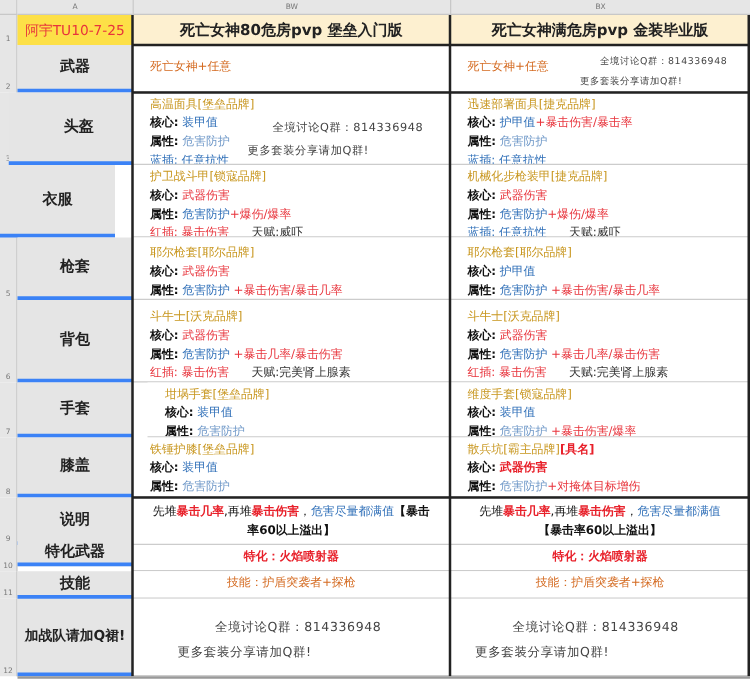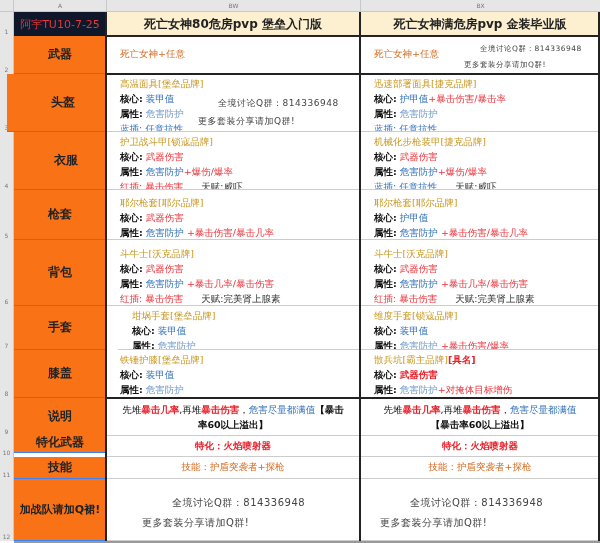--- a/index.html
+++ b/index.html
@@ -3,21 +3,21 @@
 <meta charset="utf-8">
 <style>
   * { box-sizing: border-box; margin: 0; padding: 0; }
   body { width: 600px; height: 543px; background: #ffffff; font-family: "DejaVu Sans", "Liberation Sans", sans-serif; overflow: hidden; position: relative; }
   .sheet { position: absolute; left: 0; top: 0; width: 600px; height: 543px; }
   .colhdr { position: absolute; top: 0; height: 12px; background: #e6e6e6; border-bottom: 1px solid #c8c8c8; font-size: 6px; color: #777; text-align: center; line-height: 12px; }
   .rownum { position: absolute; left: 0; width: 14px; background: #e6e6e6; border-right: 1px solid #c8c8c8; font-size: 6px; color: #777; text-align: center; }
   .rownum span { position: absolute; bottom: 1px; left: 0; right: 0; }
   .corner { position: absolute; left: 0; top: 0; width: 14px; height: 12px; background: #e6e6e6; border-right: 1px solid #c8c8c8; border-bottom: 1px solid #c8c8c8; }
   .cell { position: absolute; overflow: hidden; }
-  .lab { background: #f97316; display: flex; align-items: center; justify-content: center; font-size: 12px; font-weight: bold; color: #222; border-bottom: 1px solid #3b82f6; }
+  .lab { background: #e5e5e5; display: flex; align-items: center; justify-content: center; font-size: 12px; font-weight: bold; color: #222; border-bottom: 3px solid #3b82f6; }
   .hdr { background: #fdf0d0; display: flex; align-items: center; justify-content: center; font-size: 12px; font-weight: bold; color: #222; }
   .content { background: #fff; font-size: 9.5px; line-height: 15px; padding: 2px 14px; border-bottom: 1px solid #ccc; }
   .gold { color: #c8961e; }
   .blk { color: #111; font-weight: bold; }
   .blue { color: #2f6fb8; }
   .lblue { color: #6f98c8; }
   .red { color: #e8343c; }
   .redb { color: #e8202a; font-weight: bold; }
   .orange { color: #d46a20; }
   .gray { color: #333; }
@@ -66,27 +66,27 @@
   <div class="rownum" style="top:436px;height:21px;">
       <span>10</span>
     </div>
   <div class="rownum" style="top:457px;height:22px;">
       <span>11</span>
     </div>
   <div class="rownum" style="top:479px;height:62px;">
       <span>12</span>
     </div>
 
-  <div class="cell" style="left:14px;top:12px;width:92px;height:24px;background:#0f172a;display:flex;align-items:center;justify-content:center;font-size:11px;color:#e8343c;">阿宇TU10-7-25</div>
+  <div class="cell" style="left:14px;top:12px;width:92px;height:24px;background:#fde047;display:flex;align-items:center;justify-content:center;font-size:11px;color:#e8343c;">阿宇TU10-7-25</div>
   <div class="cell hdr" style="left:106px;top:12px;width:254px;height:24px;">死亡女神80危房pvp 堡垒入门版</div>
   <div class="cell hdr" style="left:360px;top:12px;width:240px;height:24px;">死亡女神满危房pvp 金装毕业版</div>
 
   <div class="cell lab" style="left:14px;top:36px;width:92px;height:38px;">武器</div>
   <div class="cell lab" style="left:7px;top:74px;width:112px;height:58px;">头盔</div>
-  <div class="cell lab" style="left:14px;top:132px;width:104px;height:58px;">衣服</div>
+  <div class="cell lab" style="left:0;top:132px;width:92px;height:58px;">衣服</div>
   <div class="cell lab" style="left:14px;top:190px;width:92px;height:50px;">枪套</div>
   <div class="cell lab" style="left:14px;top:240px;width:92px;height:66px;">背包</div>
   <div class="cell lab" style="left:14px;top:306px;width:92px;height:44px;">手套</div>
   <div class="cell lab" style="left:14px;top:350px;width:92px;height:48px;">膝盖</div>
   <div class="cell lab" style="left:14px;top:398px;width:92px;height:38px;">说明</div>
   <div class="cell lab" style="left:14px;top:432px;width:92px;height:21px;">特化武器</div>
   <div class="cell lab" style="left:14px;top:479px;width:92px;height:62px;font-size:11px;">加战队请加Q裙!</div>
   <div class="cell lab" style="left:14px;top:457px;width:92px;height:22px;">技能</div>
 
   <div class="cell content" style="left:106px;top:36px;width:254px;height:38px;padding-top:10px;">

